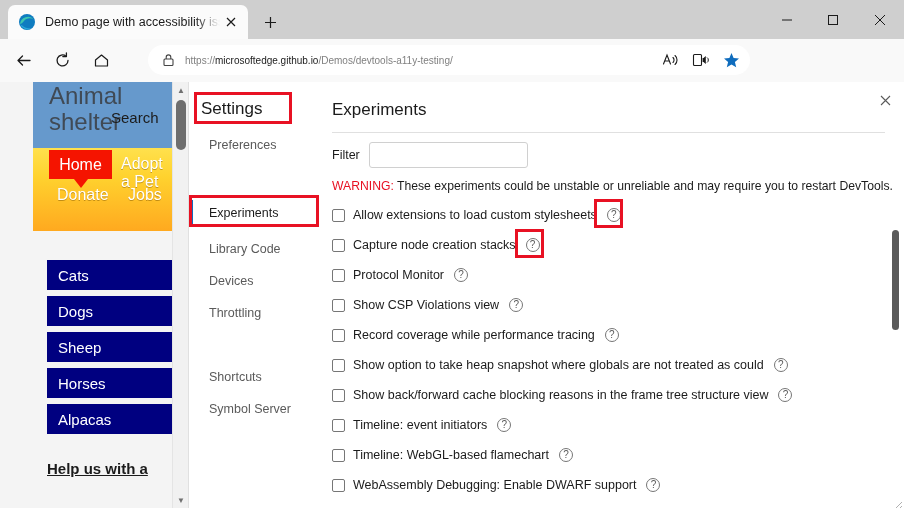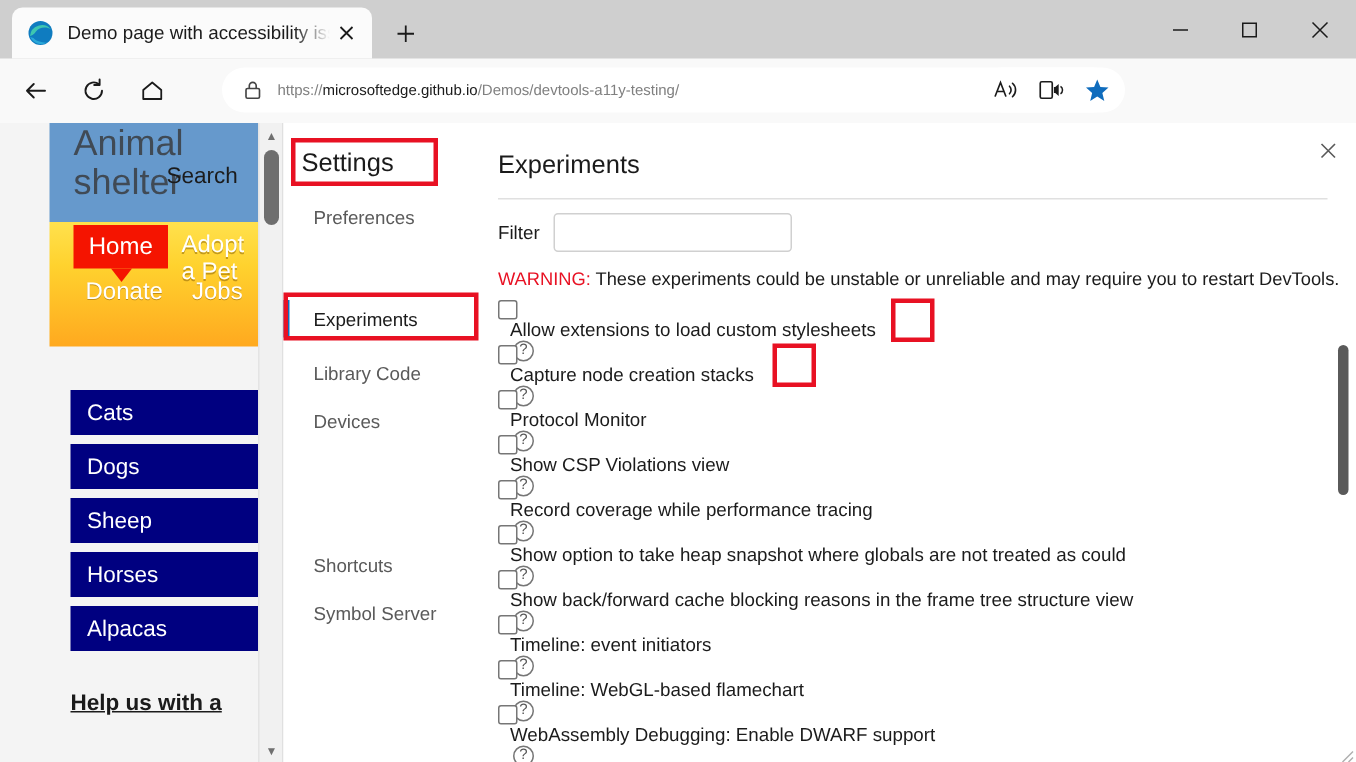--- a/index.html
+++ b/index.html
@@ -202,21 +202,21 @@
     font-size: 12px; padding: 0 6px; color: #1b1b1b;
     font-family: "Liberation Sans", sans-serif;
   }
   .warning {
     position: absolute; left: 8px; top: 97px; width: 556px;
     font-size: 12.2px; color: #1b1b1b; white-space: nowrap;
   }
   .warning .w { color: #e81123; }
   .exp-list { position: absolute; left: 8px; top: 118px; width: 560px; }
   .exp-row {
-    display: flex; align-items: flex-start; height: 30px; flex-direction: column;
+    display: flex; align-items: center; height: 30px;
   }
   .cb {
     width: 13px; height: 13px; flex: 0 0 13px;
     border: 1px solid #767676; border-radius: 2px; background: #fff;
   }
   .exp-label { font-size: 12.5px; color: #1b1b1b; margin-left: 8px; white-space: nowrap; }
   .help-ico {
     width: 14px; height: 14px; flex: 0 0 14px; margin-left: 10px;
     border: 1px solid #767676; border-radius: 50%;
     display: flex; align-items: center; justify-content: center;
@@ -376,20 +376,23 @@
         </div>
       <div class="dt-item selected" style="top:116px">
           <span>Experiments</span>
         </div>
       <div class="dt-item" style="top:152px">
           <span>Library Code</span>
         </div>
       <div class="dt-item" style="top:184px">
           <span>Devices</span>
         </div>
+      <div class="dt-item" style="top:216px">
+          <span>Throttling</span>
+        </div>
       <div class="dt-item" style="top:280px">
           <span>Shortcuts</span>
         </div>
       <div class="dt-item" style="top:312px">
           <span>Symbol Server</span>
         </div>
       <div class="dt-title-box"></div>
       <div class="dt-sel-box"></div>
     </div>
 

